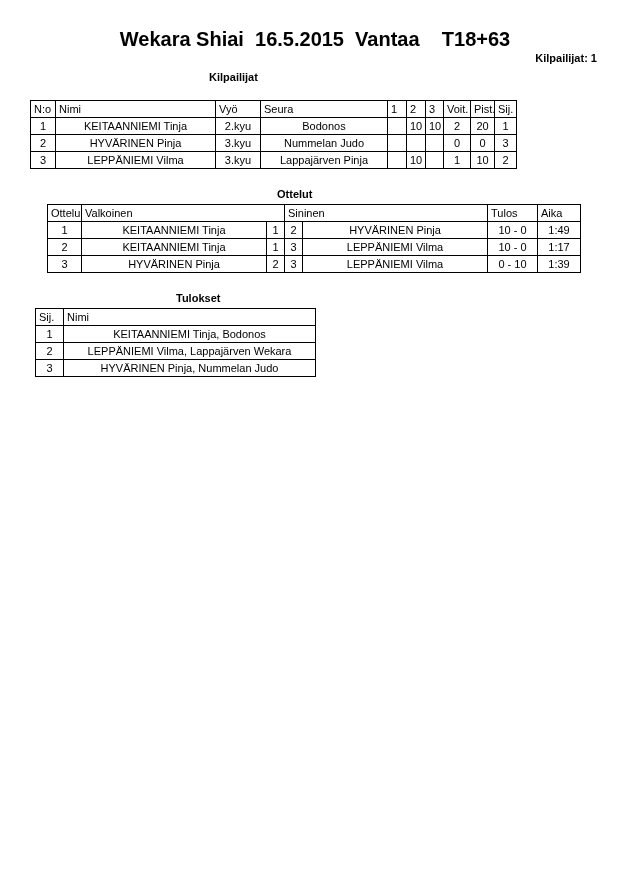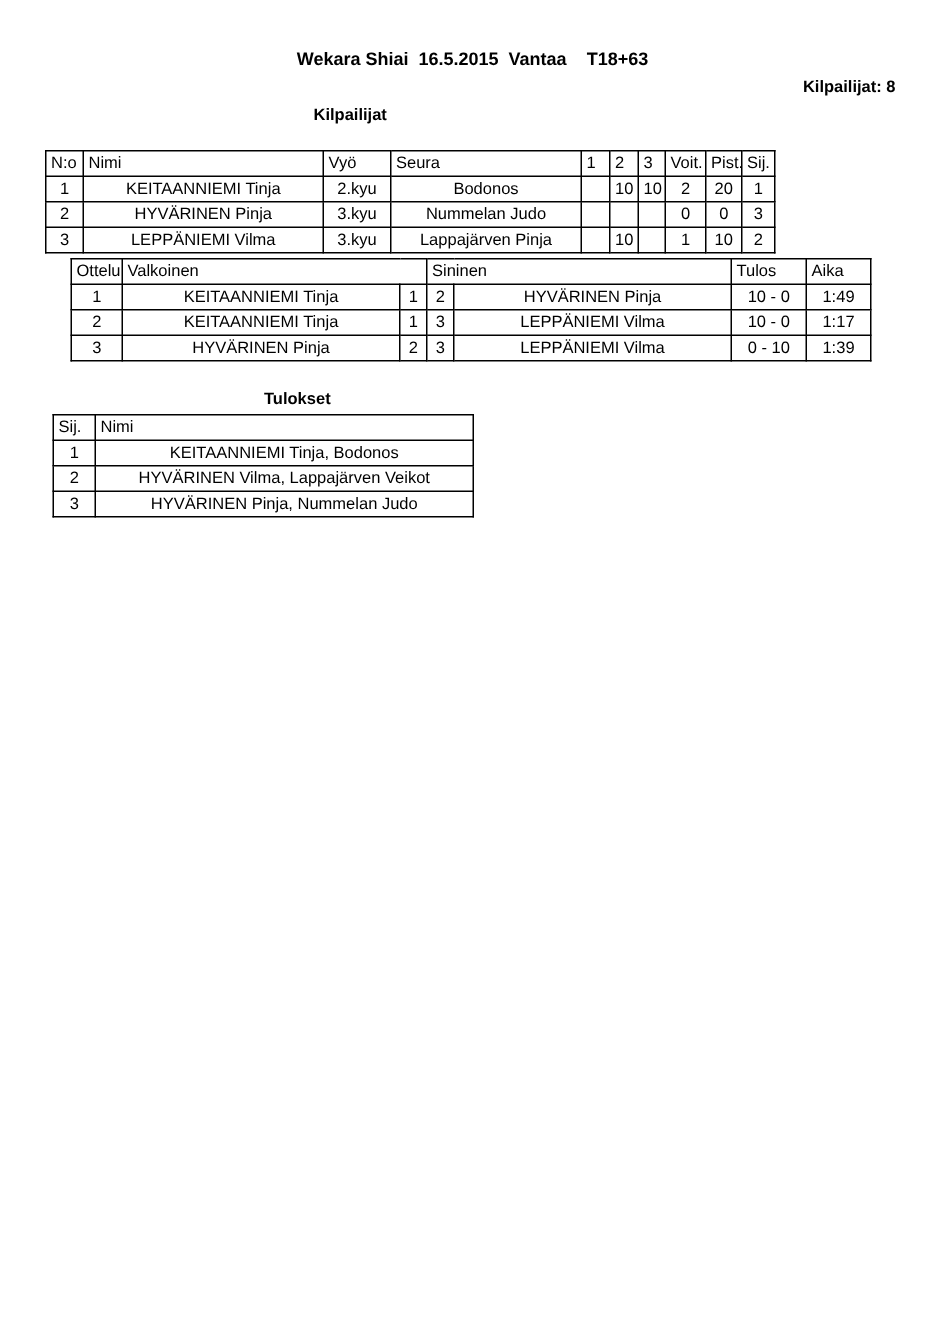--- a/index.html
+++ b/index.html
@@ -8,21 +8,21 @@
     width: 630px;
     height: 891px;
     background: #ffffff;
     color: #000000;
     font-family: "Liberation Sans", sans-serif;
     overflow: hidden;
   }
   .title {
     margin-top: 28px;
     text-align: center;
-    font-size: 12px;
+    font-size: 20px;
     line-height: 22px;
     font-weight: bold;
     white-space: pre;
   }
   .count {
     margin-top: 2px;
     margin-right: 33px;
     text-align: right;
     font-size: 11px;
     line-height: 13px;
@@ -57,21 +57,21 @@
   td { font-weight: normal; }
   .al { text-align: center; }
   .ac { text-align: center; }
 </style>
 </head>
 <body>
 
 <div>
 
   <div class="title">Wekara Shiai  16.5.2015  Vantaa    T18+63</div>
-  <div class="count">Kilpailijat: 8</div>
+  <div class="count">Kilpailijat: 1</div>
 
   <div class="sec-heading h-kilpailijat">Kilpailijat</div>
   <table class="t1">
     <colgroup>
       <col style="width:25px">
         <col style="width:160px">
         <col style="width:45px">
         <col style="width:127px">
       <col style="width:19px">
         <col style="width:19px">
@@ -127,20 +127,21 @@
         <td class="ac"></td>
         <td class="ac">10</td>
         <td class="ac"></td>
         <td class="ac">1</td>
         <td class="ac">10</td>
         <td class="ac">2</td>
       </tr>
     </tbody>
   </table>
 
+  <div class="sec-heading h-ottelut">Ottelut</div>
   <table class="t2">
     <colgroup>
       <col style="width:34px">
         <col style="width:185px">
         <col style="width:18px">
       <col style="width:18px">
         <col style="width:185px">
         <col style="width:50px">
         <col style="width:43px">
     </colgroup>
@@ -196,21 +197,21 @@
         <th>Nimi</th>
       </tr>
     </thead>
     <tbody>
       <tr>
         <td class="ac">1</td>
         <td class="al">KEITAANNIEMI Tinja, Bodonos</td>
       </tr>
       <tr>
         <td class="ac">2</td>
-        <td class="al">HYVÄRINEN Vilma, Lappajärven Veikot</td>
+        <td class="al">LEPPÄNIEMI Vilma, Lappajärven Wekara</td>
       </tr>
       <tr>
         <td class="ac">3</td>
         <td class="al">HYVÄRINEN Pinja, Nummelan Judo</td>
       </tr>
     </tbody>
   </table>
 
 </div>
 

